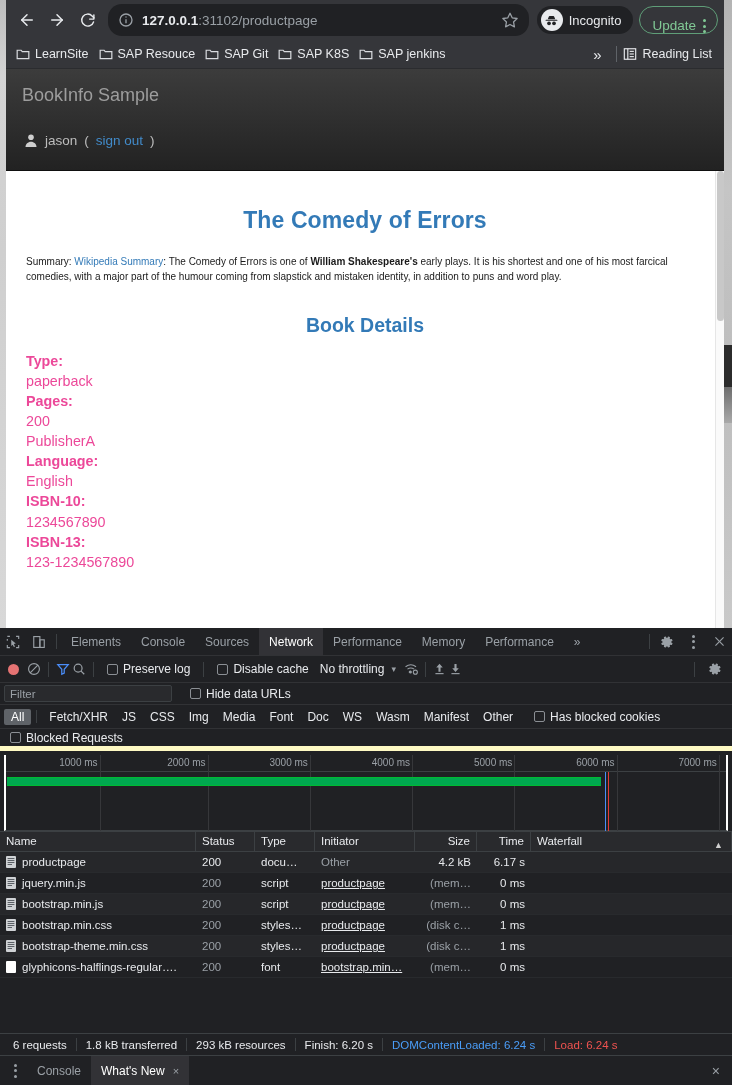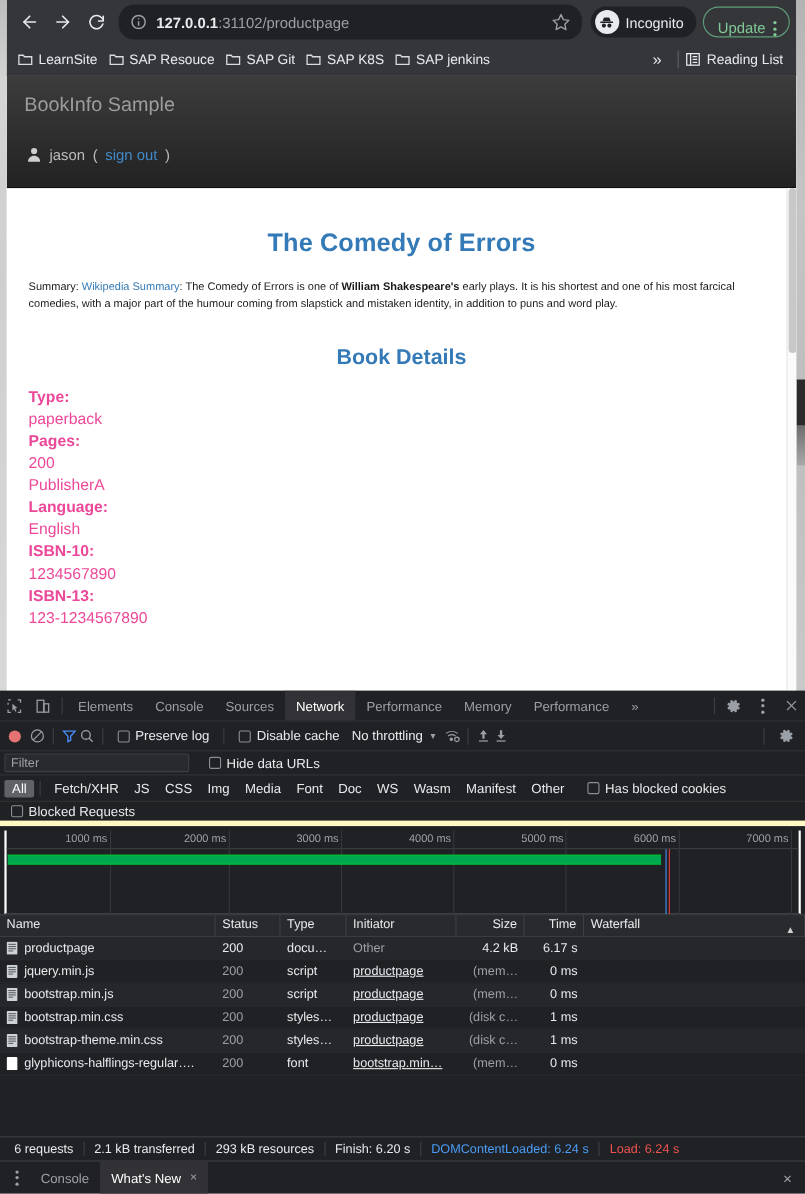--- a/index.html
+++ b/index.html
@@ -759,21 +759,21 @@
         <div class="c-wf">
           <span class="wf-divider" style="left:50.5%"></span>
 
         </div>
       </div>
     </div>
 
     <div class="dt-summary">
       <span class="sum-item">6 requests</span>
       <span class="sum-sep"></span>
-      <span class="sum-item">2.1 kB transferred</span>
+      <span class="sum-item">1.8 kB transferred</span>
       <span class="sum-sep"></span>
       <span class="sum-item">293 kB resources</span>
       <span class="sum-sep"></span>
       <span class="sum-item">Finish: 6.20 s</span>
       <span class="sum-sep"></span>
       <span class="sum-item blue">DOMContentLoaded: 6.24 s</span>
       <span class="sum-sep"></span>
       <span class="sum-item red">Load: 6.24 s</span>
     </div>
 

